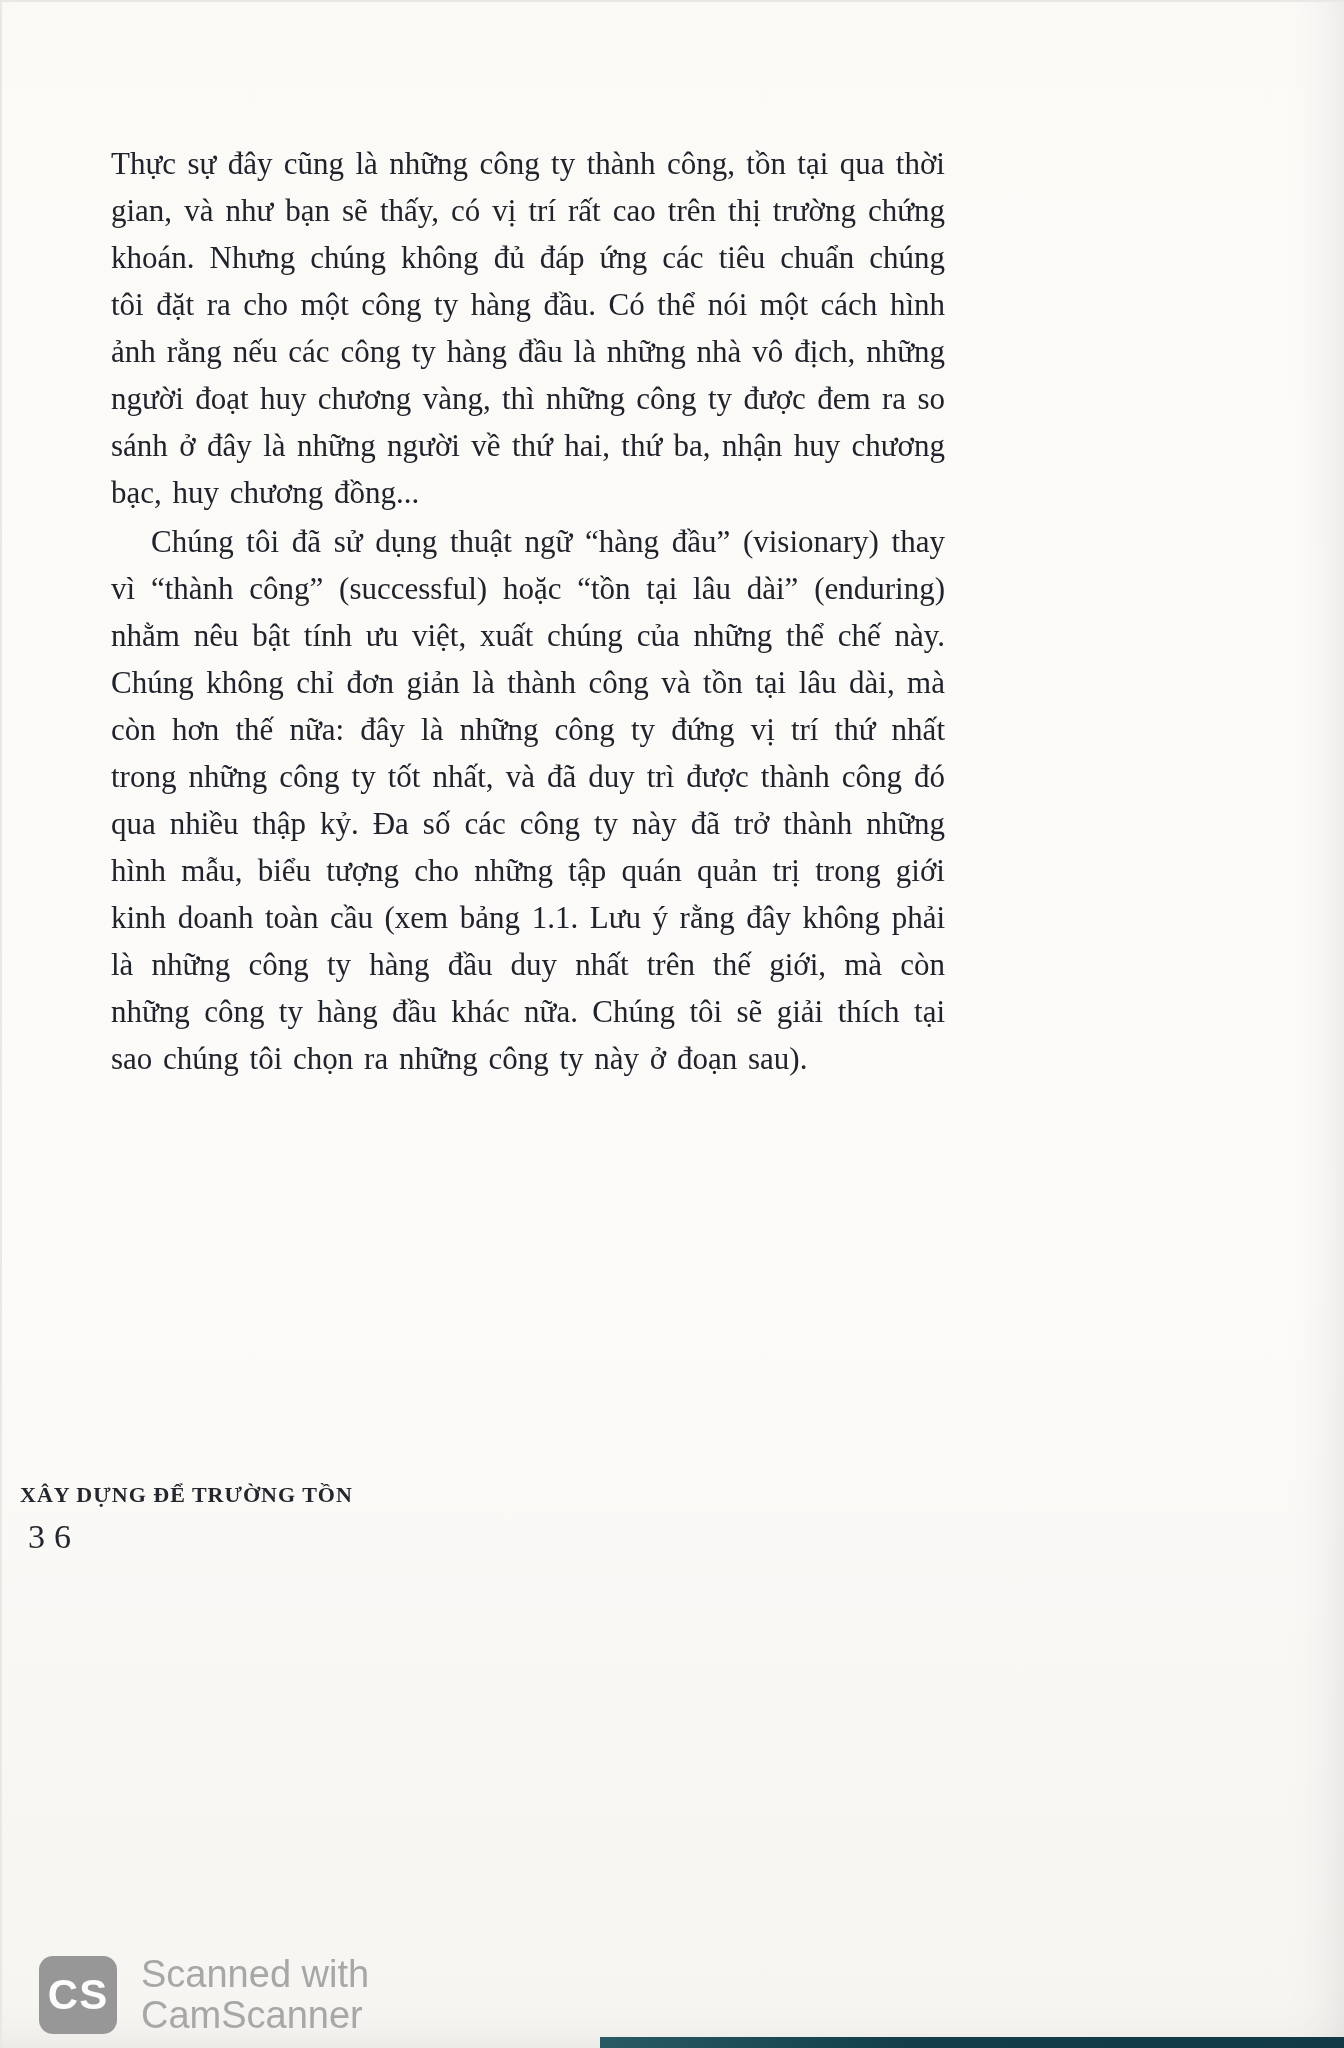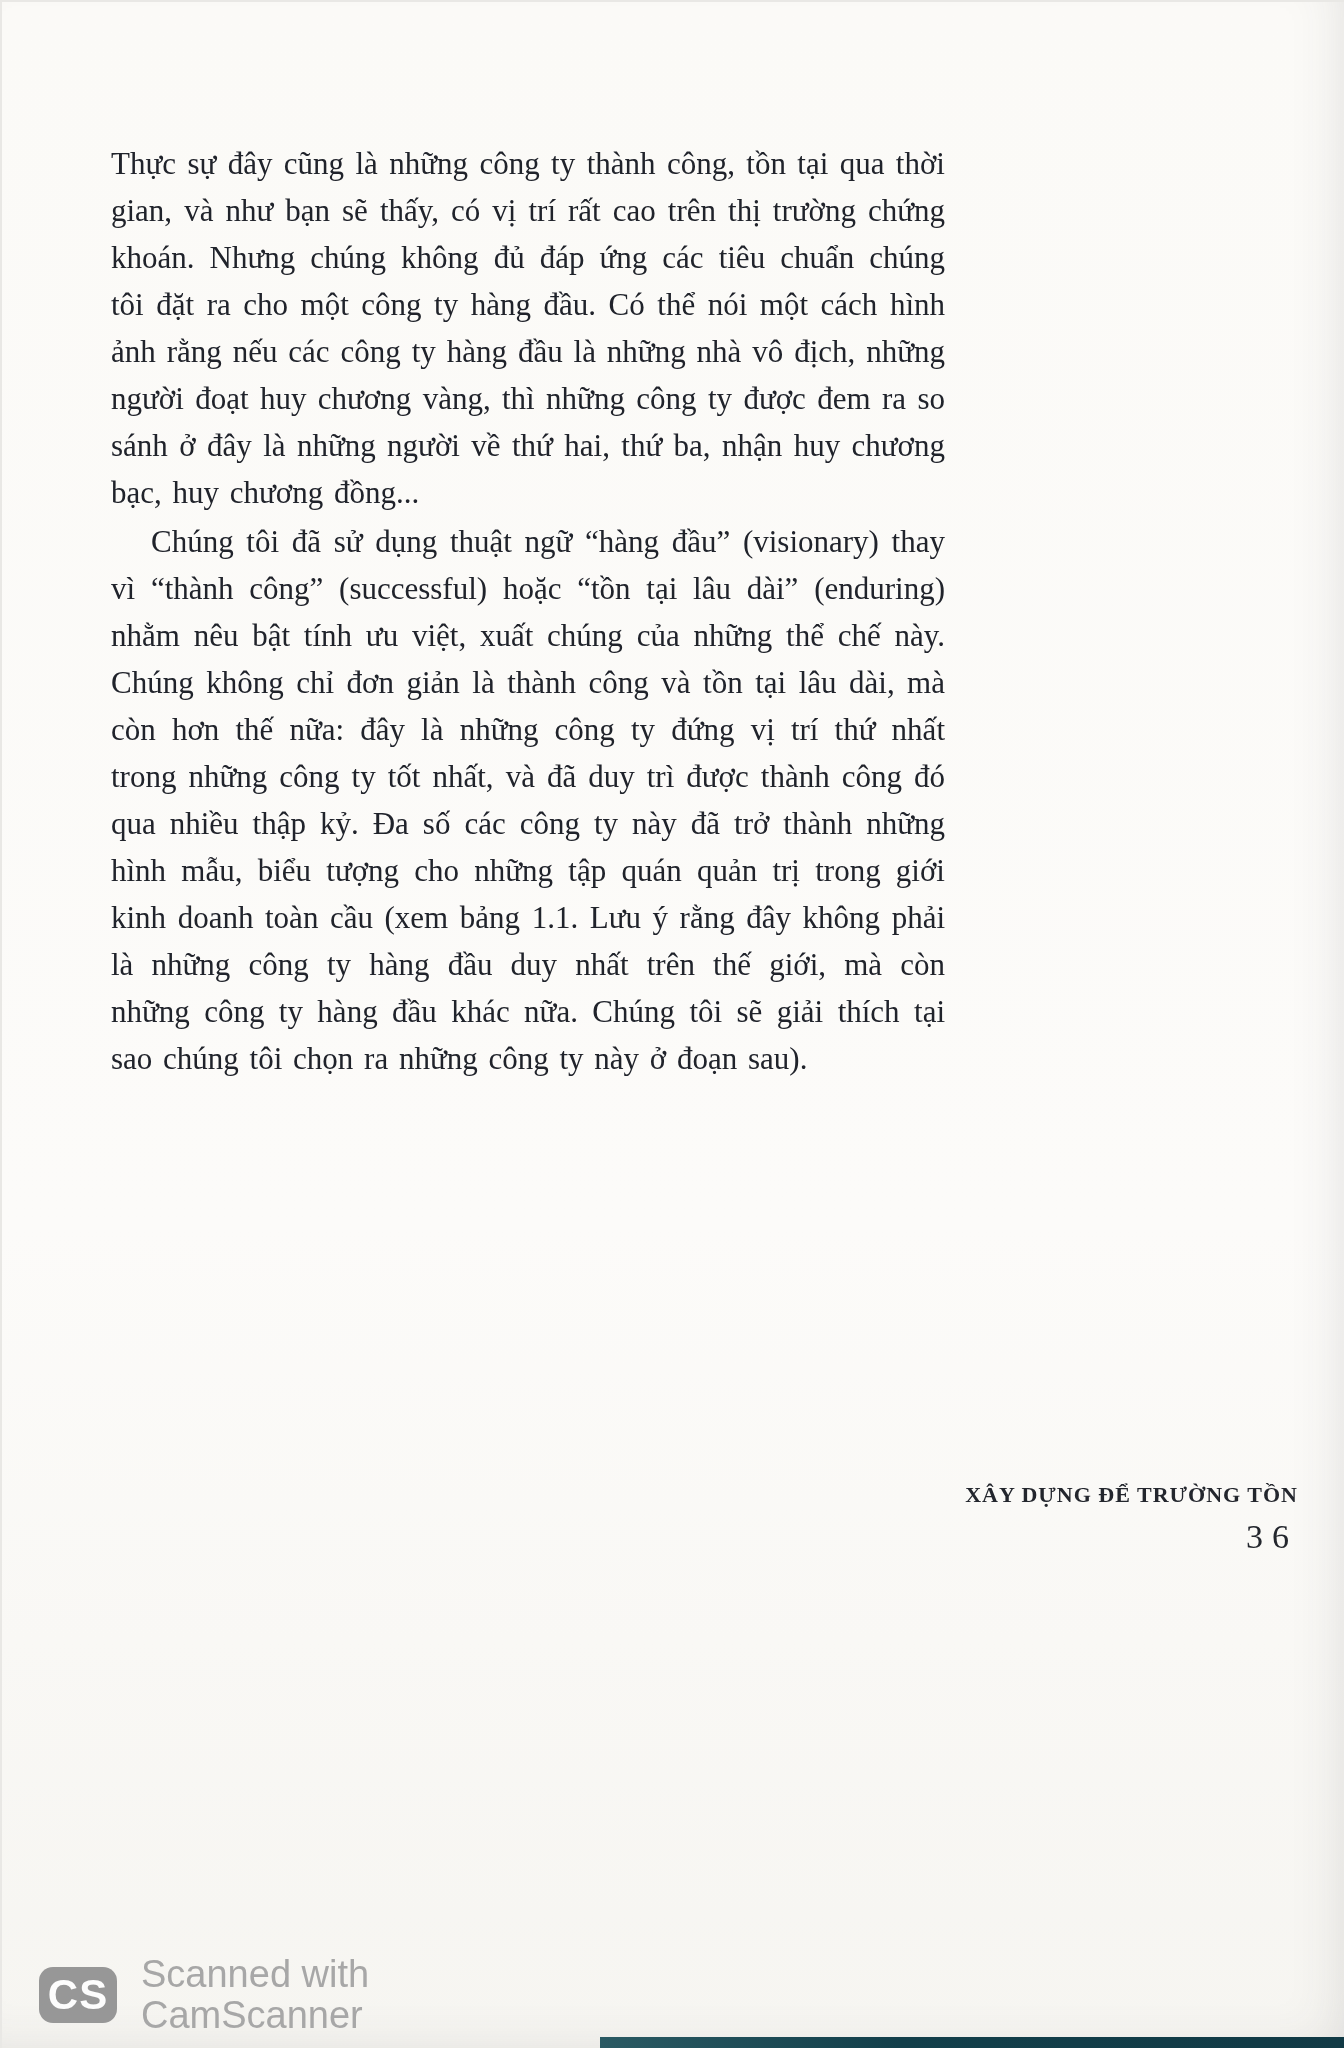--- a/index.html
+++ b/index.html
@@ -27,23 +27,23 @@
     line-height: 47px;
     color: #20232b;
     text-align: justify;
     word-spacing: 3px;
   }
   .para.indent { text-indent: 40px; }
 
   .footer {
     position: absolute;
     top: 1478px;
-    left: 8px;
+    left: 16px;
     width: 1290px;
-    text-align: right;
+    text-align: left;
   }
   .running-title {
     font-size: 22px;
     font-weight: bold;
     color: #23262d;
     letter-spacing: 1px;
   }
   .page-number {
     margin-top: 8px;
     font-size: 34px;
@@ -55,21 +55,21 @@
   .watermark {
     position: absolute;
     left: 36px;
     bottom: 12px;
     display: flex;
     align-items: center;
     gap: 22px;
   }
   .cs-logo {
     width: 78px;
-    height: 56px;
+    height: 78px;
     background: #979797;
     border-radius: 14px;
     color: #fdfdfd;
     font-family: "Liberation Sans", sans-serif;
     font-weight: bold;
     font-size: 42px;
     display: flex;
     align-items: center;
     justify-content: center;
     letter-spacing: 1px;

